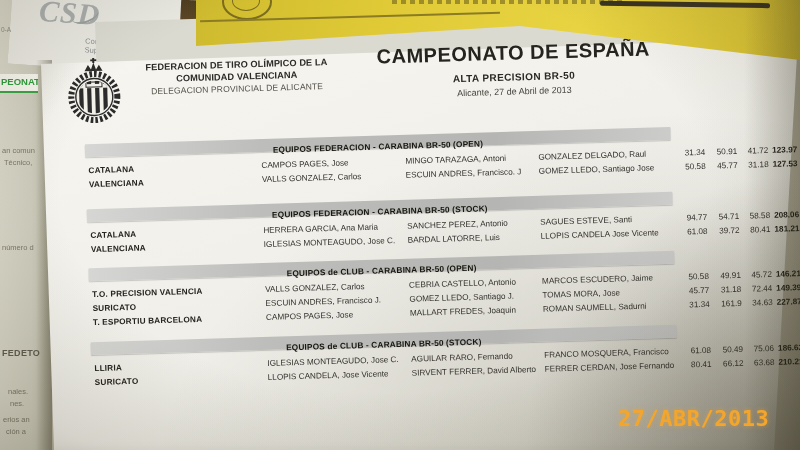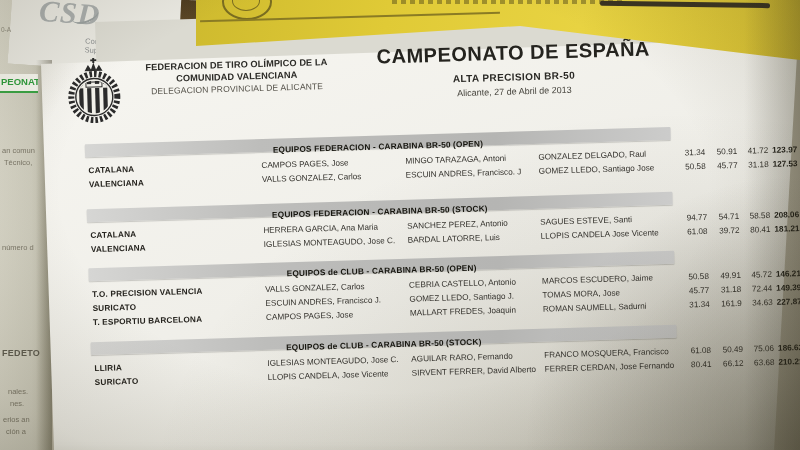--- a/index.html
+++ b/index.html
@@ -286,13 +286,14 @@
   <div id="yellow-folder">
     <div id="folder-emblem">
       <div id="folder-emblem-inner"></div>
     </div>
     <div id="folder-line"></div>
     <div id="folder-marks"></div>
     <div id="folder-dark-bar"></div>
   </div>
 
   <div id="vignette"></div>
+  <div id="date-stamp">27/ABR/2013</div>
 </div>
 
 </body></html>

